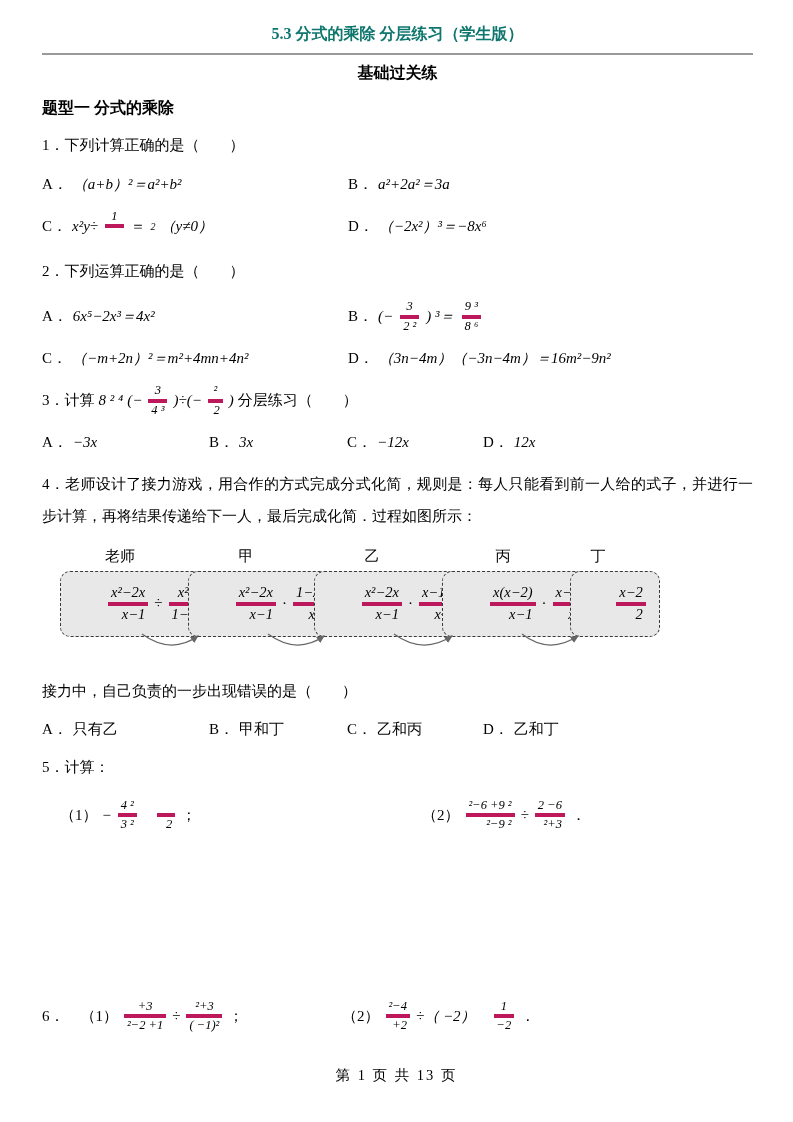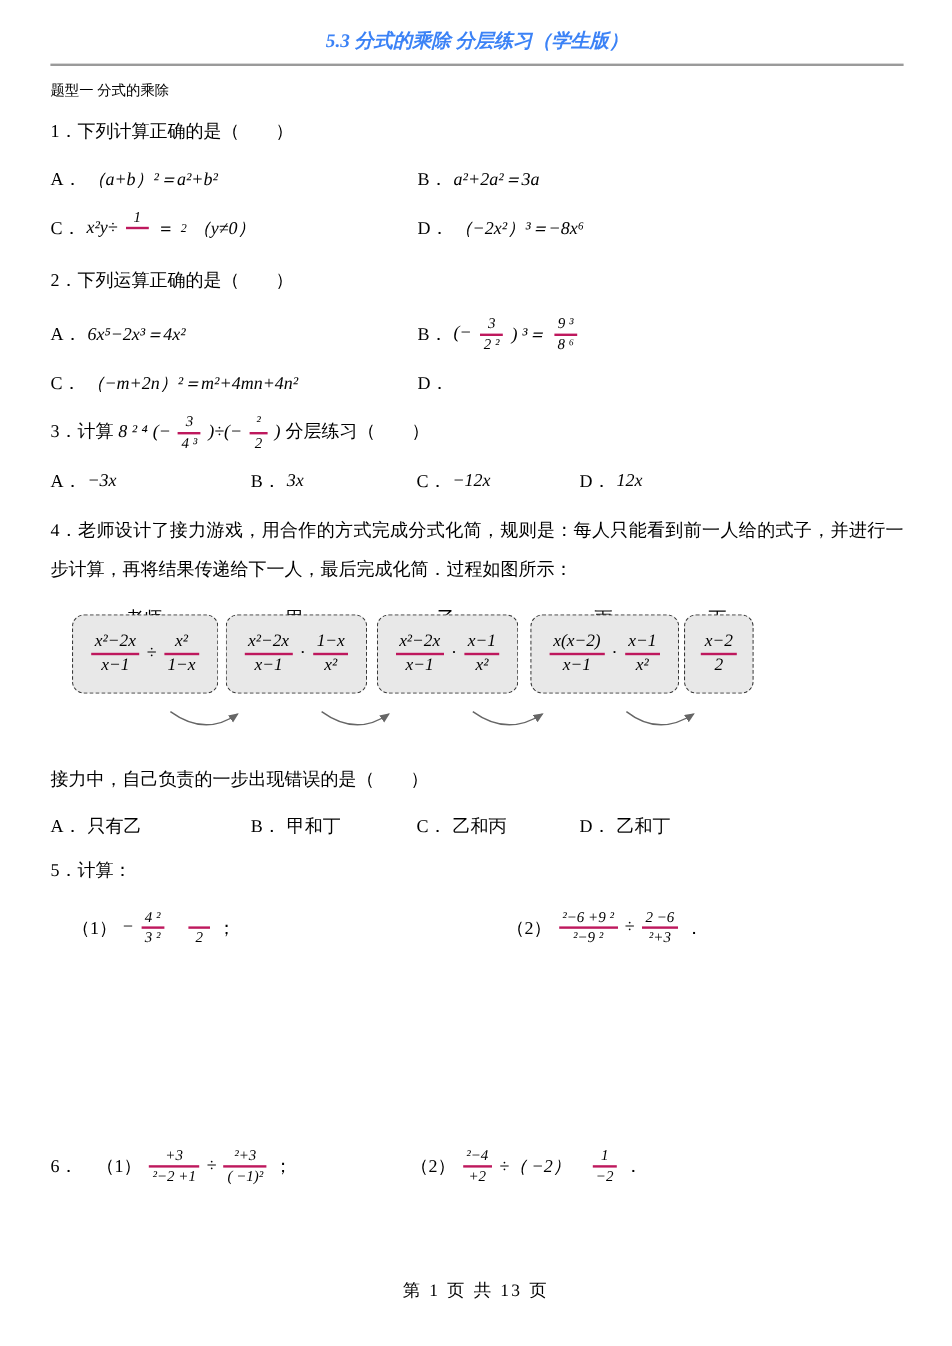--- a/index.html
+++ b/index.html
@@ -2,56 +2,57 @@
 <html><head>
 <meta charset="utf-8">
 <style>
   html,body{margin:0;padding:0;background:#fff;}
   .page{position:relative;width:793px;height:1122px;background:#fff;overflow:hidden;
         font-family:"Liberation Serif","DejaVu Serif",serif;color:#000;font-size:15px;}
   .content{padding:0 40px 0 42px;}
   .title{color:#2222dd;font-weight:bold;text-align:center;font-size:16px;margin:24px 0 8px;}
   .rule{border:none;border-top:2px solid #9a9a9a;margin:0 0 8px;}
   .section{text-align:center;font-weight:bold;font-size:16px;margin:8px 0 14px;}
-  .topic{font-weight:normal;font-size:12px;margin:12px 0 14px;}
+  .topic{font-weight:bold;font-size:16px;margin:12px 0 14px;}
   .stem{margin:14px 0 10px;line-height:1.7;}
   .para{margin:16px 0 6px;line-height:2.15;text-align:justify;}
   .opts2{display:grid;grid-template-columns:306px auto;margin:16px 0;align-items:center;}
   .opts4{display:grid;grid-template-columns:167px 138px 136px auto;margin:16px 0;align-items:center;}
   .opt{display:flex;align-items:center;gap:5px;white-space:nowrap;}
   .m{font-style:italic;}
   .up{font-style:normal;}
   .frac{display:inline-block;vertical-align:middle;text-align:center;line-height:1.08;font-style:italic;margin:0 2px;}
   .frac .num{display:block;padding:0 3px 1px;font-size:12.5px;min-width:9px;}
-  .frac .den{display:block;border-top:2px solid #be185d;padding:1px 3px 0;font-size:12.5px;min-width:9px;}
+  .frac .den{display:block;border-top:4px solid #be185d;padding:1px 3px 0;font-size:12.5px;min-width:9px;text-align:right;}
   sup{font-size:10px;}
   
   .relay{position:relative;height:122px;margin:10px 0 4px;}
   .rlabel{position:absolute;top:4px;transform:translateX(-50%);font-size:15px;}
-  .rbox{position:absolute;top:10px;height:64px;background:#e8e8e8;border:1.6px dashed #3a3a3a;
-        border-radius:10px;display:flex;align-items:center;justify-content:center;gap:3px;}
+  .rbox{position:absolute;top:28px;height:64px;background:#e8e8e8;border:1.6px dashed #3a3a3a;
+        border-radius:10px;display:flex;align-items:center;justify-content:center;gap:3px;padding-left:32px;}
   .rbox .frac .num,.rbox .frac .den{font-size:14.5px;}
   .rop{font-style:normal;font-size:15px;padding:0 1px;}
   .arrows{position:absolute;left:0;top:86px;}
   .apath{fill:none;stroke:#666;stroke-width:1.2;}
   
   .calcrow{display:grid;grid-template-columns:380px auto;margin:18px 0;align-items:center;}
   .calc{display:flex;align-items:center;gap:4px;white-space:nowrap;}
   .q6row{display:grid;grid-template-columns:300px auto;margin-top:168px;align-items:center;}
   .footer{position:absolute;left:0;top:1066px;width:100%;text-align:center;font-size:14.5px;letter-spacing:2px;}
   .gap8{display:inline-block;width:8px;}
 </style>
 </head>
 <body>
 
 <div class="page">
   <div class="content">
 
-    <div class="title" style="color: #3b82f6; font-style: italic;">5.3 分式的乘除 分层练习（学生版）</div>
+    <div class="title" style="color: #0f766e;">5.3 分式的乘除 分层练习（学生版）</div>
     <hr class="rule">
+    <div class="section">基础过关练</div>
     <div class="topic">题型一 分式的乘除</div>
 
     <div class="stem">1．下列计算正确的是（　　）</div>
     <div class="opts2">
       <div class="opt">
         <span class="up">A．</span>
         <span class="m">（a+b）²＝a²+b²</span>
       </div>
       <div class="opt">
         <span class="up">B．</span>
@@ -96,20 +97,21 @@
         </span>
       </div>
     </div>
     <div class="opts2">
       <div class="opt">
         <span class="up">C．</span>
         <span class="m">（−m+2n）²＝m²+4mn+4n²</span>
       </div>
       <div class="opt">
         <span class="up">D．</span>
+        <span class="m">（3n−4m）（−3n−4m）＝16m²−9n²</span>
       </div>
     </div>
 
     <div class="stem" style="display:flex;align-items:center;gap:4px;white-space:nowrap;">
       <span class="up">3．计算</span>
       <span class="m">8 ² ⁴</span>
       <span class="m">(−</span>
       <span class="frac">
         <span class="num">3</span>
         <span class="den">4 ³</span>

